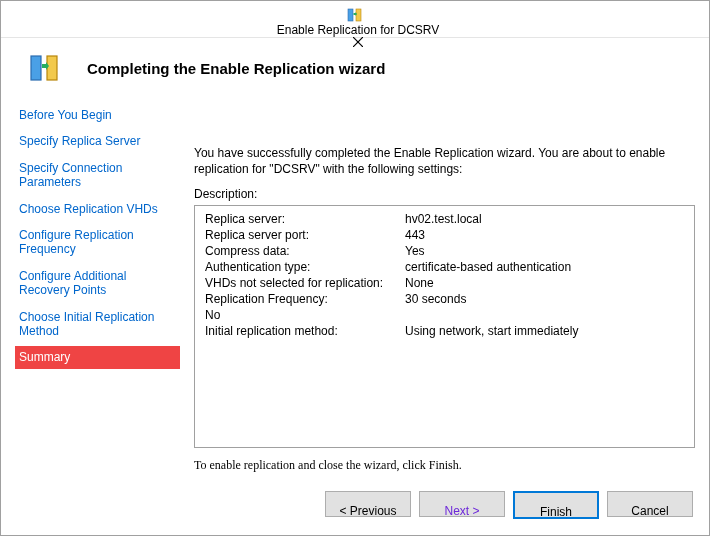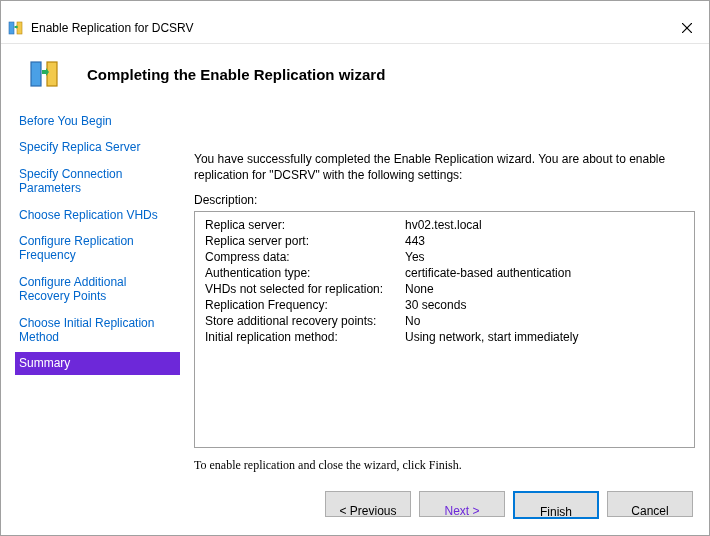--- a/index.html
+++ b/index.html
@@ -17,22 +17,23 @@
     box-sizing: border-box;
     display: flex;
     flex-direction: column;
     background: #fff;
   }
   .titlebar {
     height: 30px;
     display: flex;
     align-items: center;
     border-bottom: 1px solid #e5e5e5;
-    padding: 12px 0 0 6px;
+    padding: 6px 0 0 6px;
     font-size: 12px;
+    flex-direction: column;
   }
   .titlebar .icon-slot {
     width: 18px;
     height: 18px;
     margin-right: 6px;
     display: flex;
     align-items: center;
     justify-content: center;
   }
   .ico-replication {
@@ -86,21 +87,21 @@
     flex-shrink: 0;
   }
   .sidebar .step {
     padding: 4px 6px 4px 4px;
     color: #0066cc;
     cursor: pointer;
     margin-bottom: 4px;
     line-height: 1.2;
   }
   .sidebar .step.selected {
-    background: #6d28d9;
+    background: #ef4444;
     color: #fff;
   }
 
   .content {
     flex: 1;
     padding-left: 14px;
     display: flex;
     flex-direction: column;
     margin-top: 41px;
   }
@@ -226,21 +227,20 @@
         </div>
         <div class="desc-row">
           <span class="desc-key">VHDs not selected for replication:</span>
           <span>None</span>
         </div>
         <div class="desc-row">
           <span class="desc-key">Replication Frequency:</span>
           <span>30 seconds</span>
         </div>
         <div class="desc-row">
-          <span class="desc-key">Store additional recovery points:</span>
           <span>No</span>
         </div>
         <div class="desc-row">
           <span class="desc-key">Initial replication method:</span>
           <span>Using network, start immediately</span>
         </div>
       </div>
 
       <div class="footer-note">To enable replication and close the wizard, click Finish.</div>
     </div>

